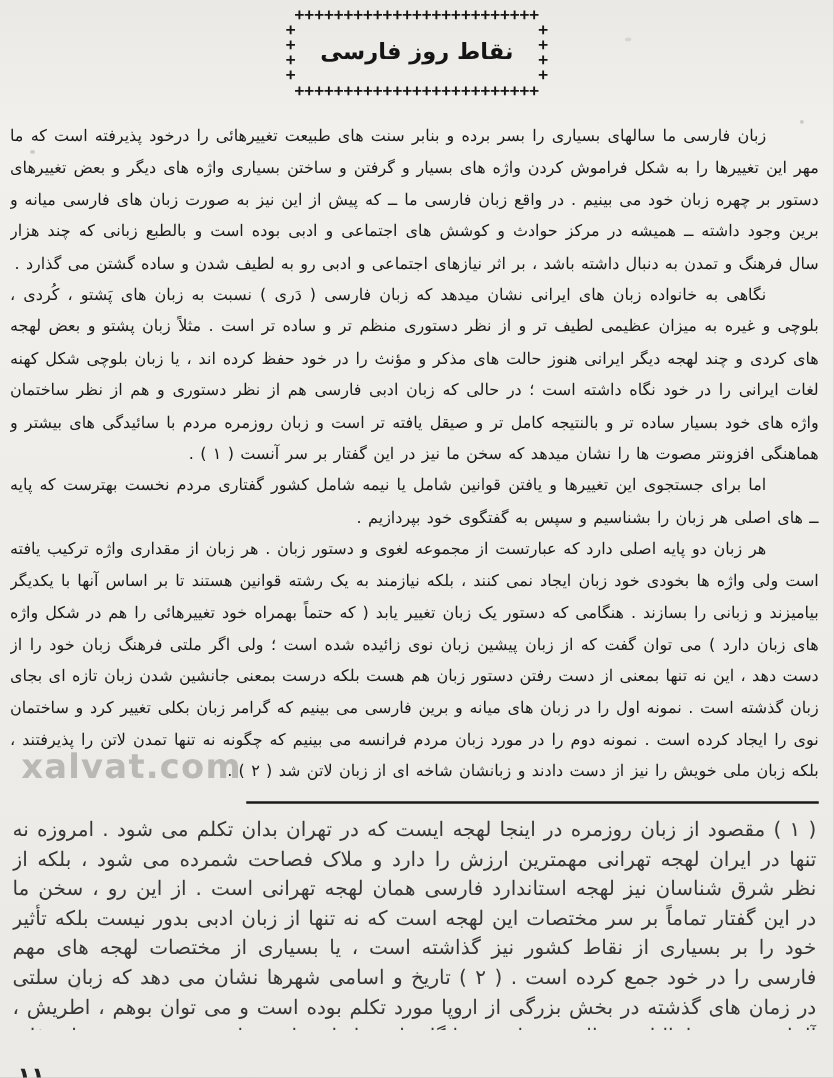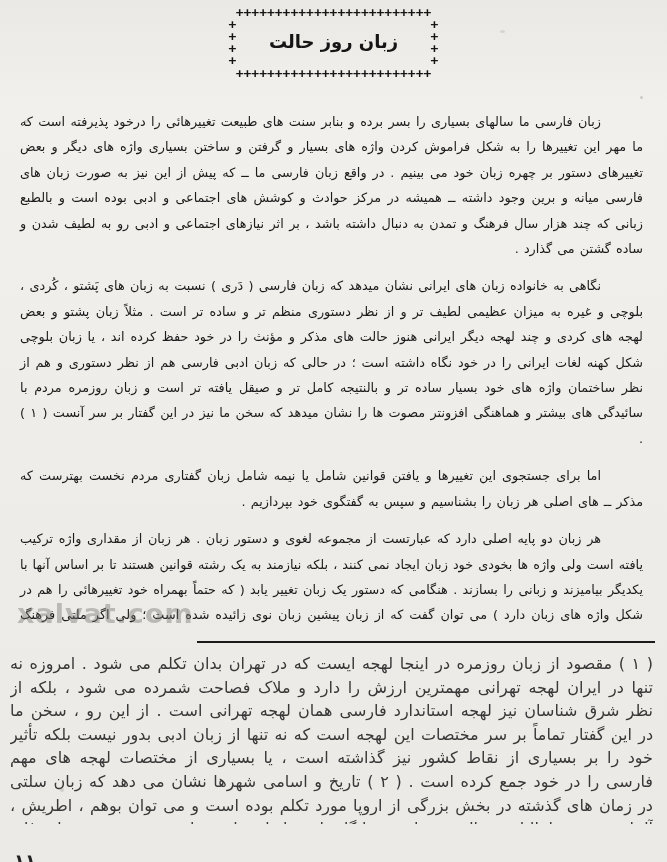--- a/index.html
+++ b/index.html
@@ -60,21 +60,21 @@
     direction: rtl;
     text-align: justify;
     margin: 17px 12px 0 8px;
     font-size: 12.8px;
     line-height: 25.4px;
     height: 537px;
     overflow: hidden;
     word-spacing: 1px;
   }
   .main-text p {
-    margin: 12px;
+    margin: 0;
     text-indent: 42px; 
   }
 
   
   .footnote-rule {
     direction: rtl;
     width: 458px;
     height: 2px;
     background: #1a1a1a;
     margin: 7px 12px 9px auto;
@@ -128,33 +128,33 @@
 
 <div class="page">
 
   <div class="title-box">
     <div class="plus-row">+++++++++++++++++++++++++</div>
     <div class="plus-mid">
       <div class="plus-col">+
 +
 +
 +</div>
-      <div class="title-text">زبان روز حالت</div>
+      <div class="title-text">نقاط روز فارسی</div>
       <div class="plus-col">+
 +
 +
 +</div>
     </div>
     <div class="plus-row">+++++++++++++++++++++++++</div>
   </div>
 
   <div class="main-text">
     <p>زبان فارسی ما سالهای بسیاری را بسر برده و بنابر سنت های طبیعت تغییرهائی را درخود پذیرفته است که ما مهر این تغییرها را به شکل فراموش کردن واژه های بسیار و گرفتن و ساختن بسیاری واژه های دیگر و بعض تغییرهای دستور بر چهره زبان خود می بینیم . در واقع زبان فارسی ما ــ که پیش از این نیز به صورت زبان های فارسی میانه و برین وجود داشته ــ همیشه در مرکز حوادث و کوشش های اجتماعی و ادبی بوده است و بالطبع زبانی که چند هزار سال فرهنگ و تمدن به دنبال داشته باشد ، بر اثر نیازهای اجتماعی و ادبی رو به لطیف شدن و ساده گشتن می گذارد .</p>
     <p>نگاهی به خانواده زبان های ایرانی نشان میدهد که زبان فارسی ( دَری ) نسبت به زبان های پَشتو ، کُردی ، بلوچی و غیره به میزان عظیمی لطیف تر و از نظر دستوری منظم تر و ساده تر است . مثلاً زبان پشتو و بعض لهجه های کردی و چند لهجه دیگر ایرانی هنوز حالت های مذکر و مؤنث را در خود حفظ کرده اند ، یا زبان بلوچی شکل کهنه لغات ایرانی را در خود نگاه داشته است ؛ در حالی که زبان ادبی فارسی هم از نظر دستوری و هم از نظر ساختمان واژه های خود بسیار ساده تر و بالنتیجه کامل تر و صیقل یافته تر است و زبان روزمره مردم با سائیدگی های بیشتر و هماهنگی افزونتر مصوت ها را نشان میدهد که سخن ما نیز در این گفتار بر سر آنست ( ۱ ) .</p>
-    <p>اما برای جستجوی این تغییرها و یافتن قوانین شامل یا نیمه شامل زبان گفتاری مردم نخست بهترست که مذکر ــ های اصلی هر زبان را بشناسیم و سپس به گفتگوی خود بپردازیم .</p>
+    <p>اما برای جستجوی این تغییرها و یافتن قوانین شامل یا نیمه شامل کشور گفتاری مردم نخست بهترست که پایه ــ های اصلی هر زبان را بشناسیم و سپس به گفتگوی خود بپردازیم .</p>
     <p>هر زبان دو پایه اصلی دارد که عبارتست از مجموعه لغوی و دستور زبان . هر زبان از مقداری واژه ترکیب یافته است ولی واژه ها بخودی خود زبان ایجاد نمی کنند ، بلکه نیازمند به یک رشته قوانین هستند تا بر اساس آنها با یکدیگر بیامیزند و زبانی را بسازند . هنگامی که دستور یک زبان تغییر یابد ( که حتماً بهمراه خود تغییرهائی را هم در شکل واژه های زبان دارد ) می توان گفت که از زبان پیشین زبان نوی زائیده شده است ؛ ولی اگر ملتی فرهنگ زبان خود را از دست دهد ، این نه تنها بمعنی از دست رفتن دستور زبان هم هست بلکه درست بمعنی جانشین شدن زبان تازه ای بجای زبان گذشته است . نمونه اول را در زبان های میانه و برین فارسی می بینیم که گرامر زبان بکلی تغییر کرد و ساختمان نوی را ایجاد کرده است . نمونه دوم را در مورد زبان مردم فرانسه می بینیم که چگونه نه تنها تمدن لاتن را پذیرفتند ، بلکه زبان ملی خویش را نیز از دست دادند و زبانشان شاخه ای از زبان لاتن شد ( ۲ ) .</p>
   </div>
 
   <div class="footnote-rule"></div>
 
   <div class="footnotes">
     <span>( ۱ ) مقصود از زبان روزمره در اینجا لهجه ایست که در تهران بدان تکلم می شود . امروزه نه تنها در ایران لهجه تهرانی مهمترین ارزش را دارد و ملاک فصاحت شمرده می شود ، بلکه از نظر شرق شناسان نیز لهجه استاندارد فارسی همان لهجه تهرانی است . از این رو ، سخن ما در این گفتار تماماً بر سر مختصات این لهجه است که نه تنها از زبان ادبی بدور نیست بلکه تأثیر خود را بر بسیاری از نقاط کشور نیز گذاشته است ، یا بسیاری از مختصات لهجه های مهم فارسی را در خود جمع کرده است .</span>
     <span> </span>
     <span>( ۲ ) تاریخ و اسامی شهرها نشان می دهد که زبان سلتی در زمان های گذشته در بخش بزرگی از اروپا مورد تکلم بوده است و می توان بوهم ، اطریش ، آلمان جنوبی ، ایتالیای شمالی و فرانسه و انگلستان و ایرلند را جزء این بخش شمرد . ولی غلبه رومن ها بر بیشتر این سرزمین ها و کوچ نشینی ژرمن ها از سوی دیگر این زبان قومی را از میان برد . ما تنها نوشته های ــ</span>
   </div>

